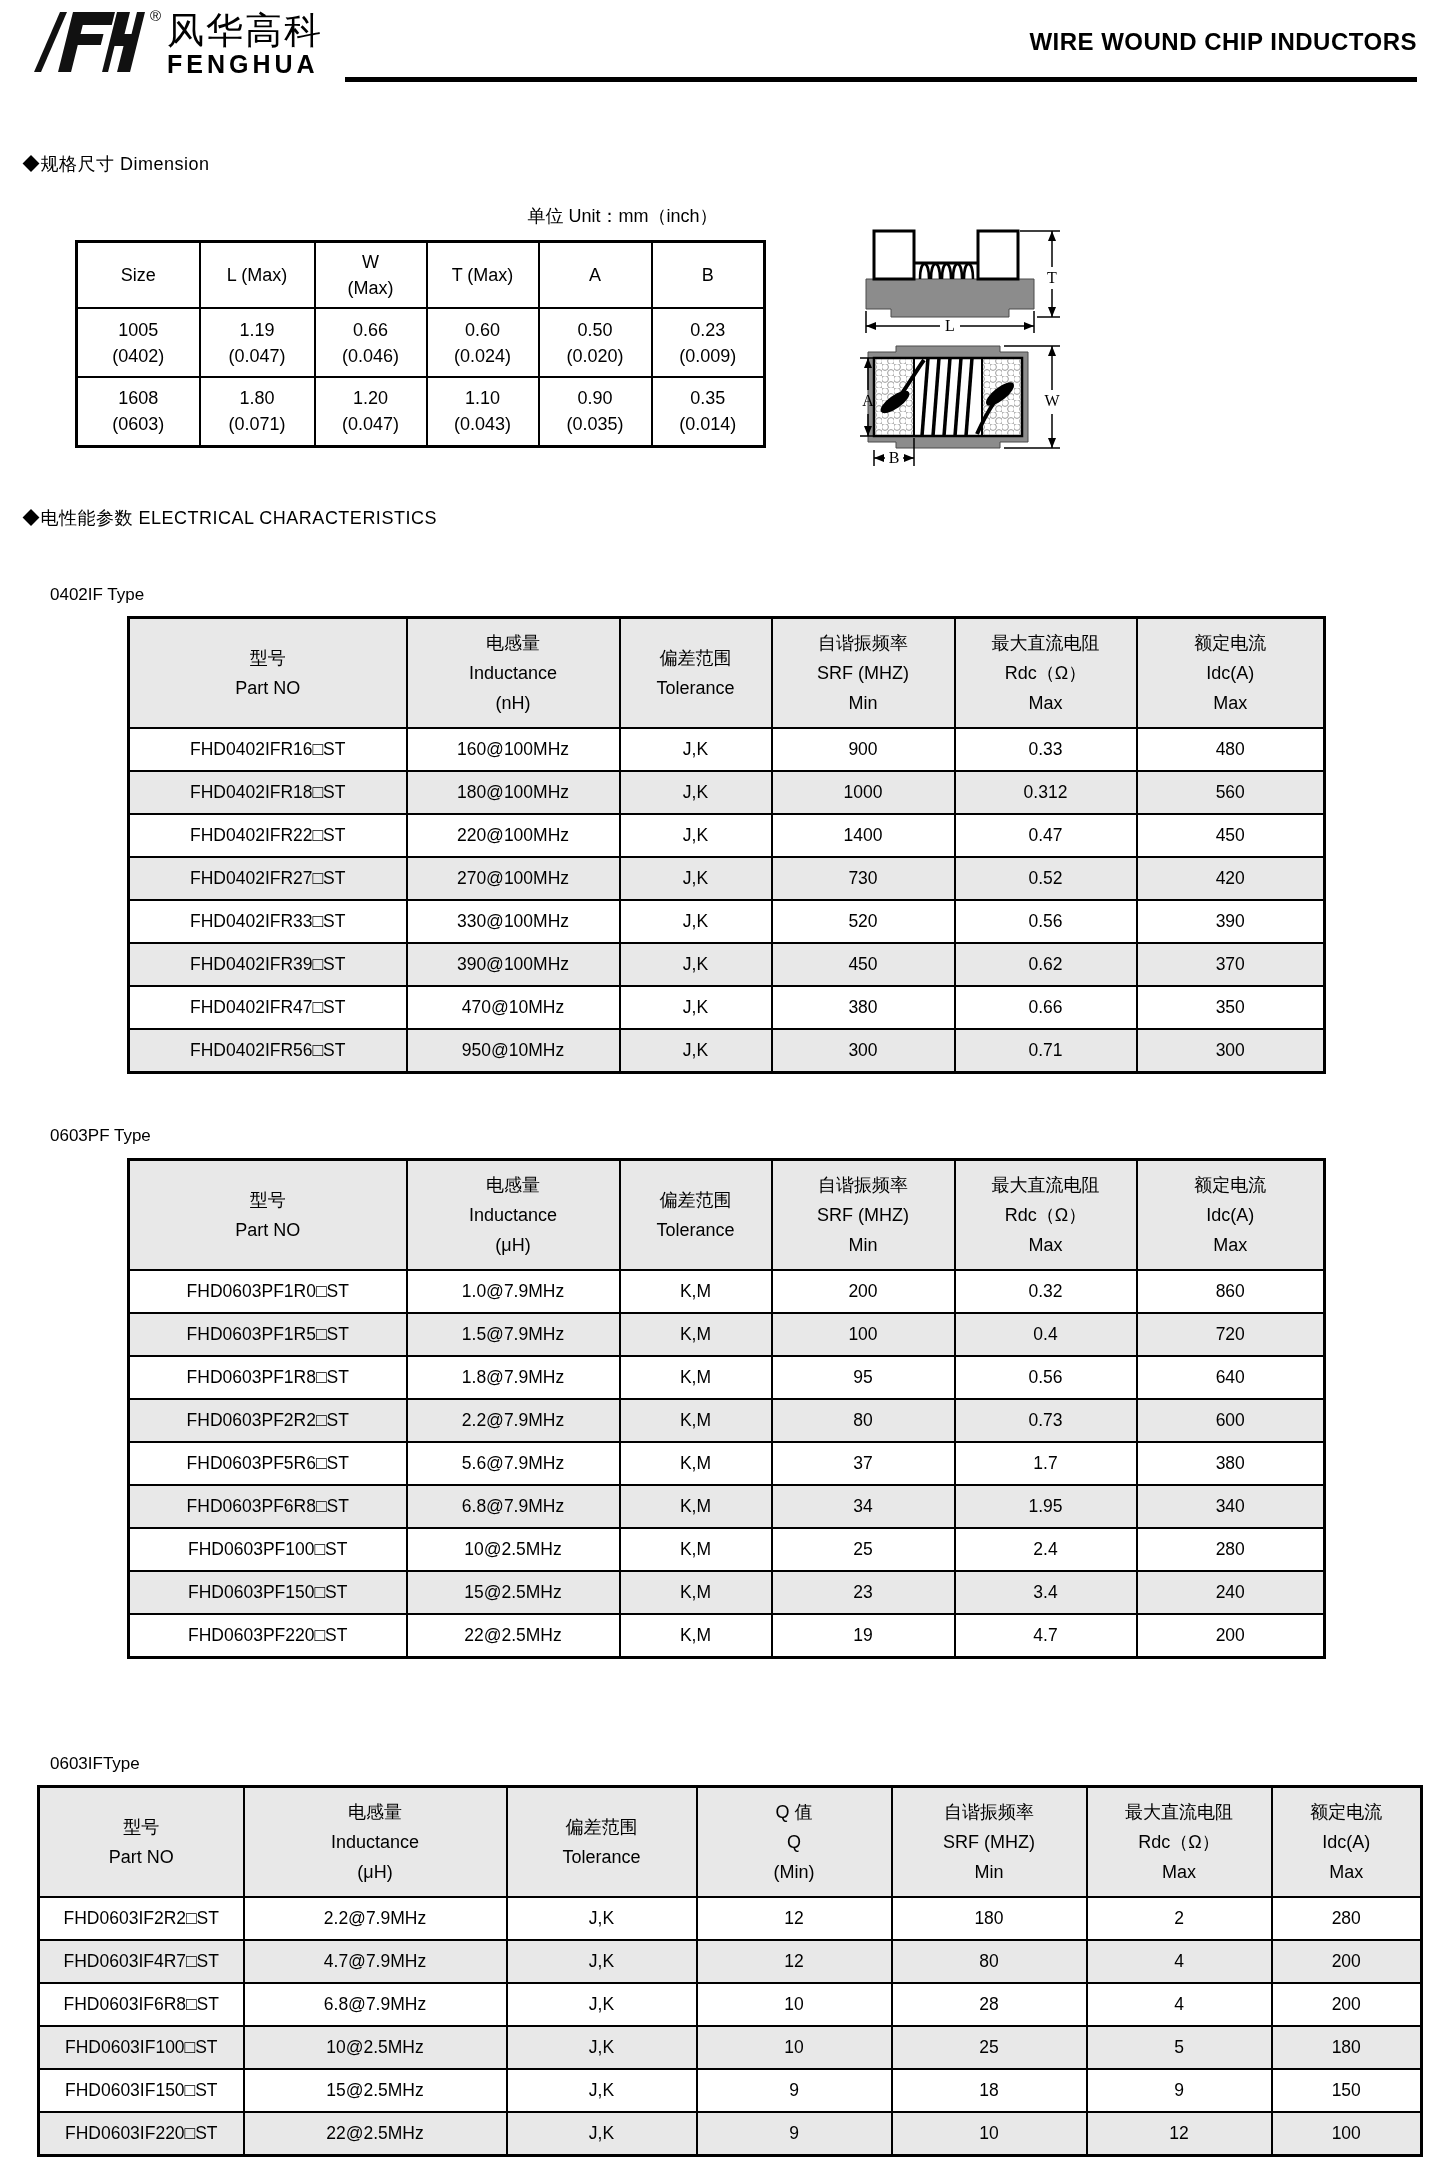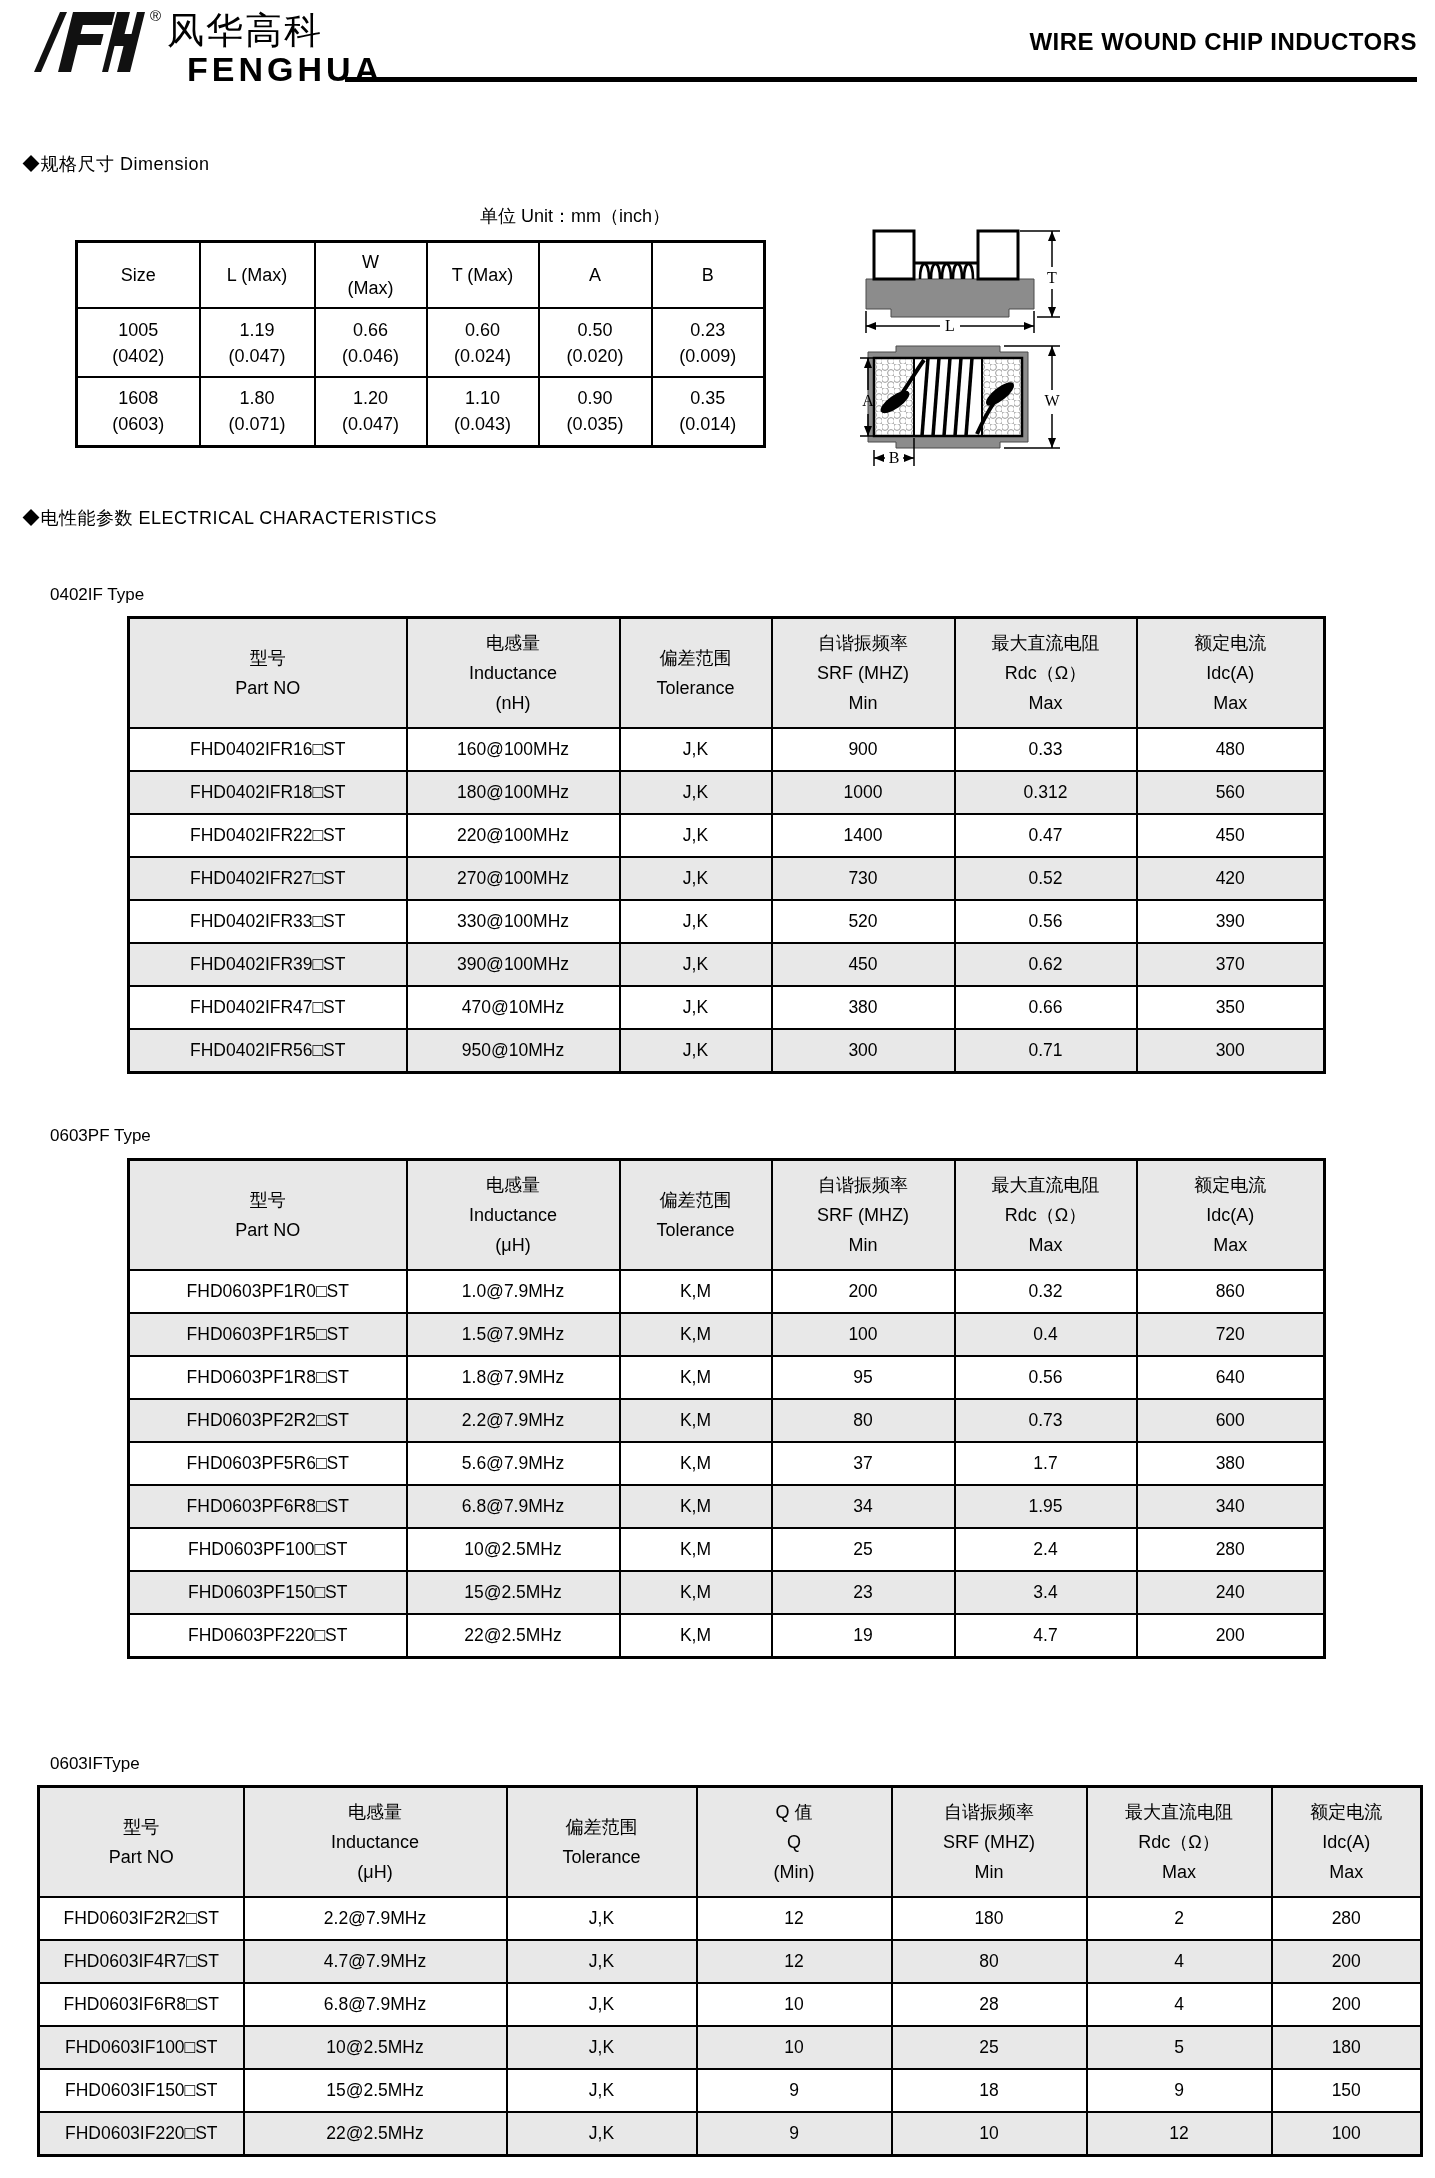--- a/index.html
+++ b/index.html
@@ -10,29 +10,29 @@
     font-family:"Liberation Sans", sans-serif;
     overflow:hidden;
   }
 
   
   .logo-wrap { position:absolute; left:28px; top:8px; display:flex; align-items:flex-start; }
   .logo-mark { display:block; }
   .reg-mark { font-size:15px; margin:0 6px 0 2px; line-height:1; }
   .brand-block { margin-top:4px; }
   .brand-cn { font-size:37px; font-weight:400; letter-spacing:2px; line-height:1.05; }
-  .brand-en { font-size:34px; font-weight:700; letter-spacing:4px; line-height:1.1;margin-left:20px; }
+  .brand-en { font-size:25px; font-weight:700; letter-spacing:4px; line-height:1.1; }
   .doc-title { position:absolute; top:28px; right:18px; font-size:24px; font-weight:700; letter-spacing:0.5px; }
   .header-rule { position:absolute; left:345px; top:77px; width:1072px; height:5px; background:#000; }
 
   
   .section-heading { position:absolute; font-size:18px; font-weight:500; letter-spacing:0.5px; }
   #dim-heading  { left:22px; top:152px; }
   #elec-heading { left:22px; top:506px; }
-  .unit-note { position:absolute; left:480px; top:204px; width:285px; text-align:left; font-size:18px; }
+  .unit-note { position:absolute; left:480px; top:204px; width:285px; text-align:center; font-size:18px; }
   .tbl-label { position:absolute; left:50px; font-size:17px; }
   #label-t0 { top:585px; }
   #label-t1 { top:1126px; }
   #label-t2 { top:1754px; }
 
   
   table.sheet { position:absolute; border-collapse:collapse; table-layout:fixed; border:3px solid #000; background:#fff; }
   .sheet th, .sheet td { border:2px solid #000; text-align:center; vertical-align:middle; font-weight:400; overflow:hidden; }
   .sheet th { background:#e8e8e8; font-size:18px; padding:9px 2px; }
   .sheet th div { line-height:30px; }

